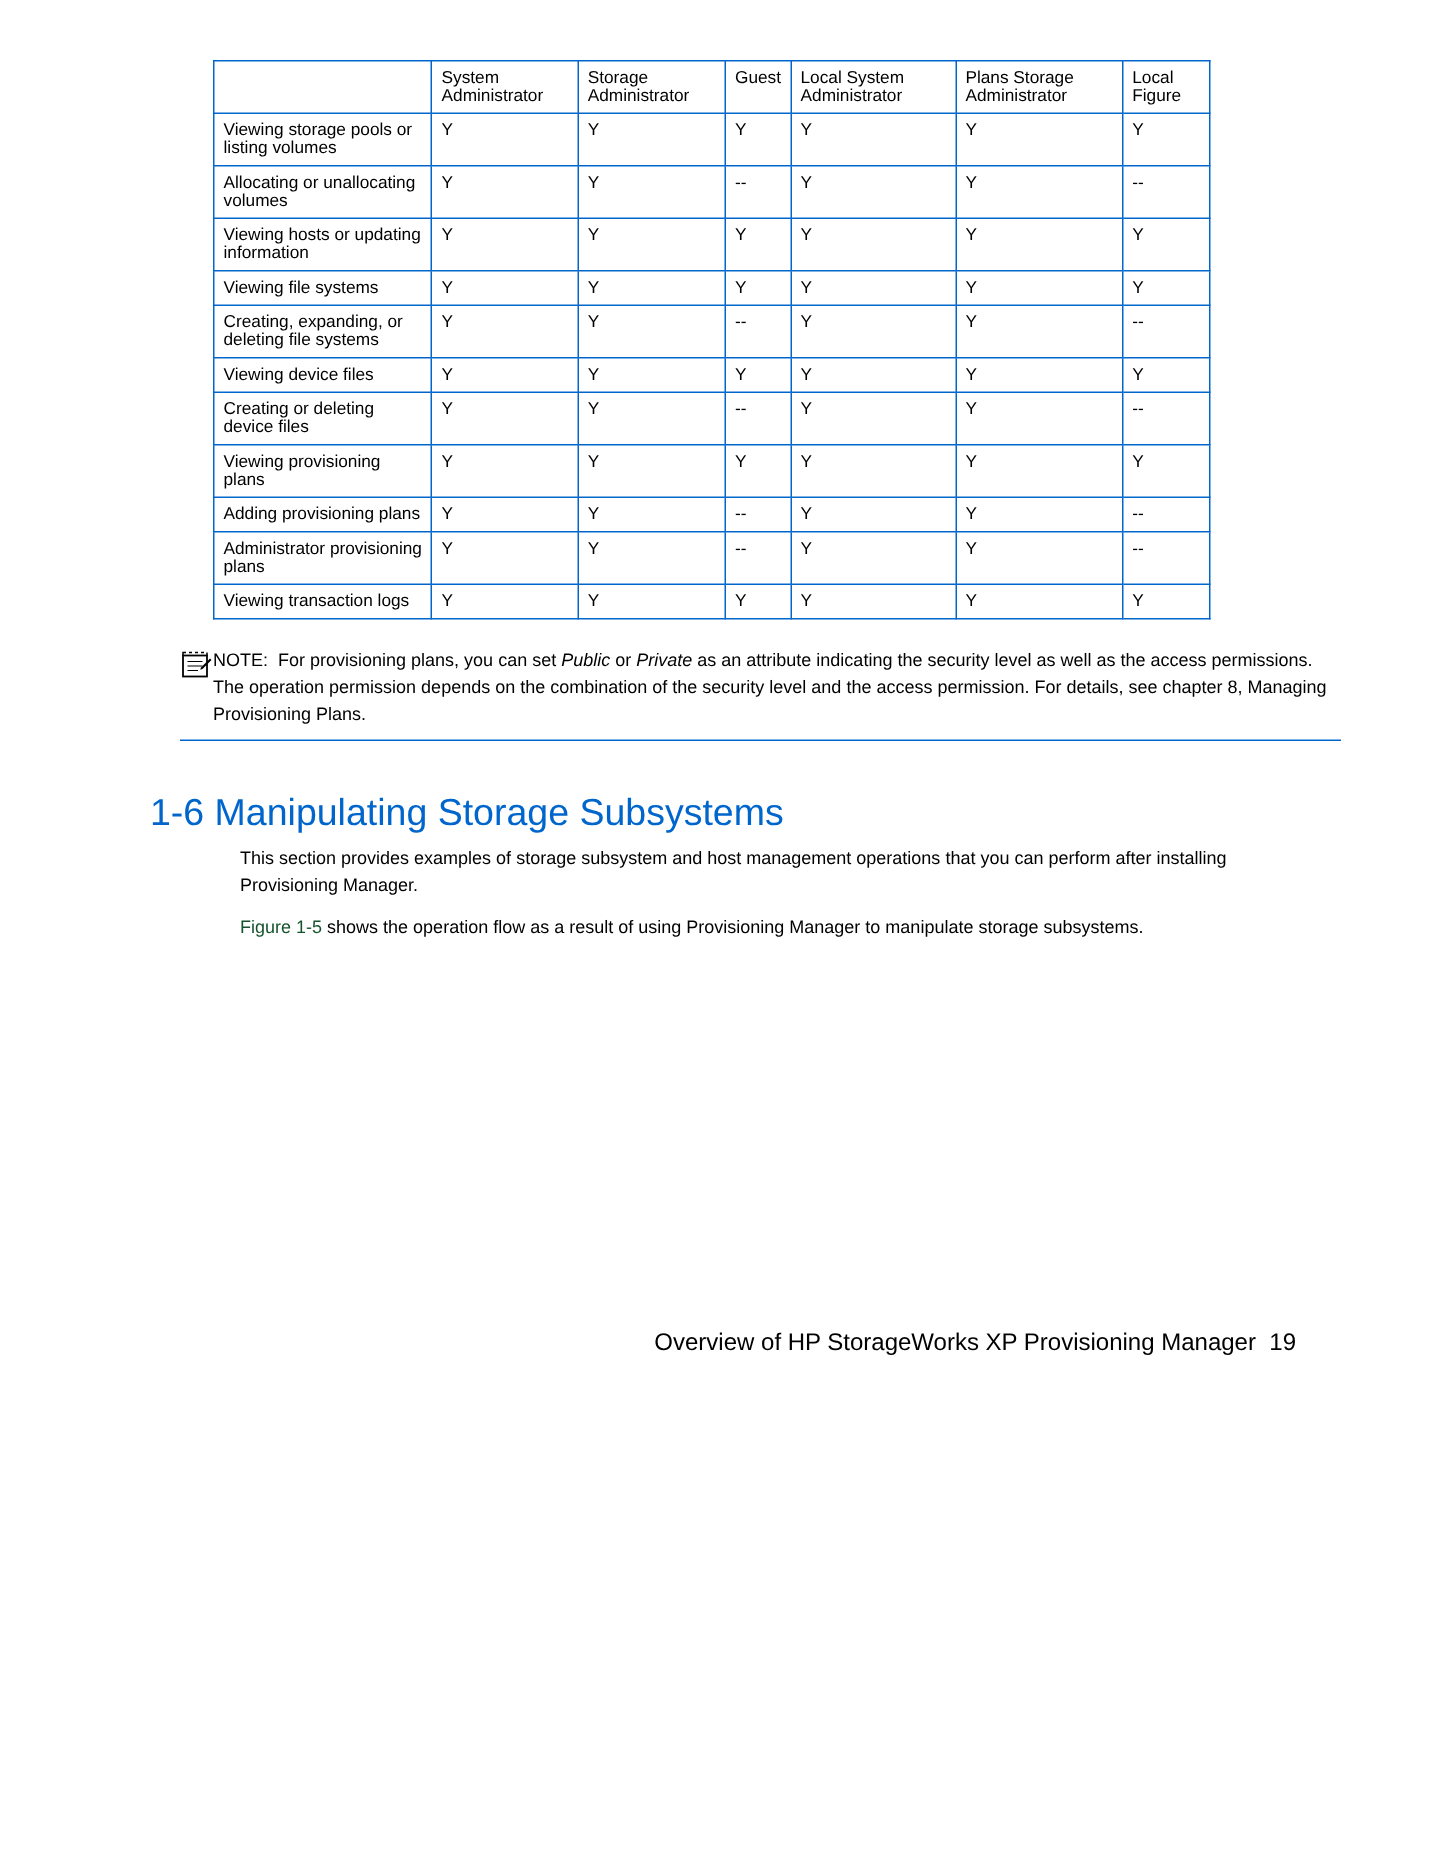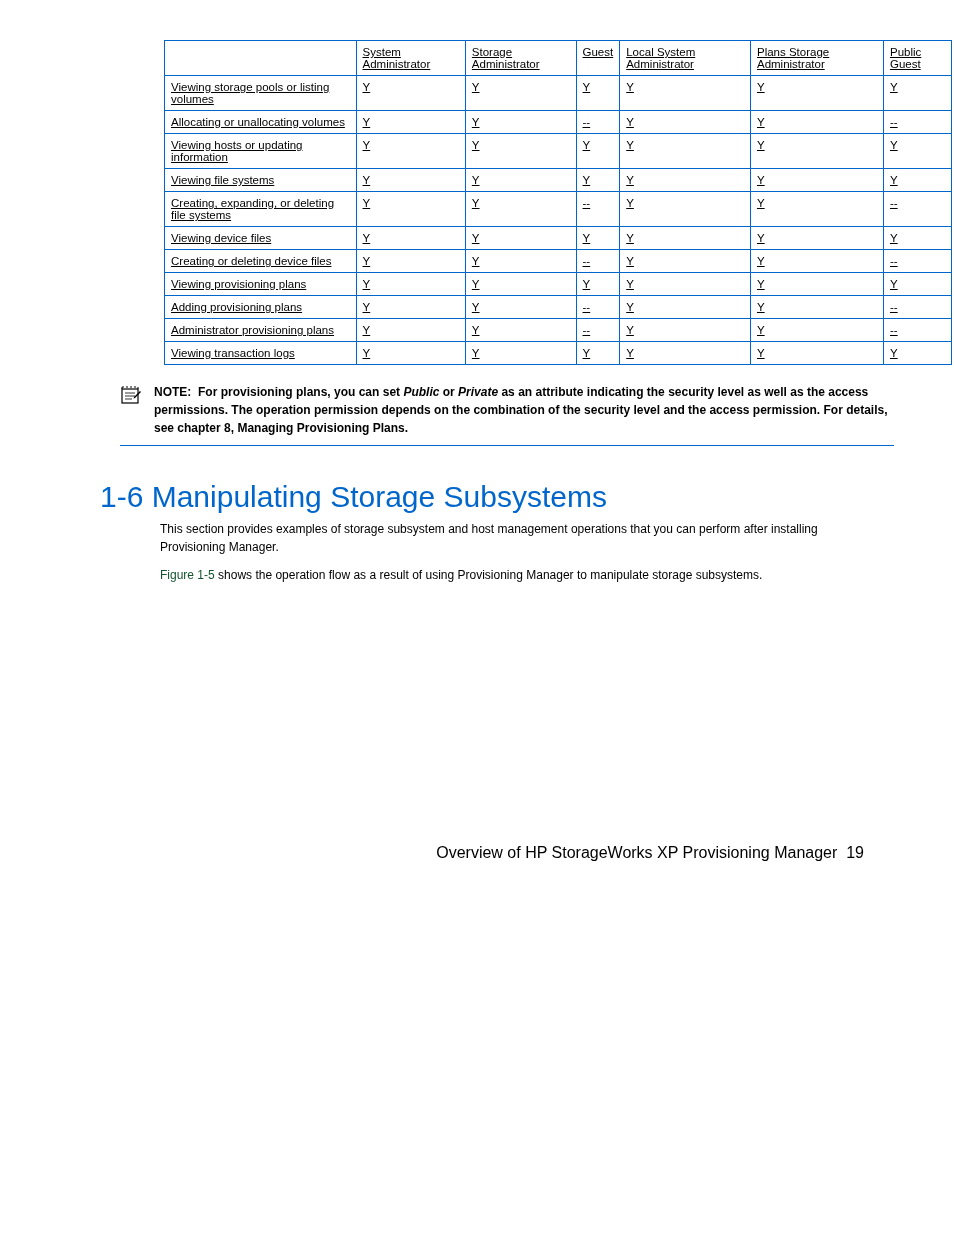--- a/index.html
+++ b/index.html
@@ -5,52 +5,49 @@
     body {
       font-family: Arial, sans-serif;
       font-size: 12px;
       margin: 0;
       padding: 40px 60px;
       width: 954px;
       box-sizing: border-box;
     }
     table {
       border-collapse: collapse;
-      width: 788px;
-      margin-left: 104px;
-      text-decoration: underline;
+      width: 665px;
+      margin-left: 82px;
     }
     th, td {
       border: 1px solid #0066cc;
       padding: 5px 6px;
       text-align: left;
       vertical-align: top;
       font-weight: normal;
       font-size: 11.5px;
     }
     .note-block {
       margin-left: 60px;
       margin-top: 18px;
       padding-bottom: 8px;
       border-bottom: 1px solid #0066cc;
       font-size: 12px;
       line-height: 1.5;
       display: flex;
       align-items: flex-start;
-      gap: 12px;
-      font-weight: bold;
     }
     .note-icon {
       flex-shrink: 0;
       margin-top: 2px;
     }
     h2 {
       color: #0066cc;
       font-weight: normal;
-      font-size: 30px;
+      font-size: 25px;
       margin-top: 34px;
       margin-left: 40px;
       margin-bottom: 6px;
     }
     .body-text {
       margin-left: 100px;
       margin-right: 40px;
       font-size: 12px;
       line-height: 1.5;
       margin-top: 4px;
@@ -72,21 +69,21 @@
 
 <table>
   <thead>
     <tr>
       <th></th>
       <th>System Administrator</th>
       <th>Storage Administrator</th>
       <th>Guest</th>
       <th>Local System Administrator</th>
       <th>Plans Storage Administrator</th>
-      <th>Public Guest</th>
+      <th>Local Figure</th>
     </tr>
   </thead>
   <tbody id="table-body">
       <tr>
         <td>Viewing storage pools or listing volumes</td>
         <td>Y</td>
         <td>Y</td>
         <td>Y</td>
         <td>Y</td>
         <td>Y</td>

